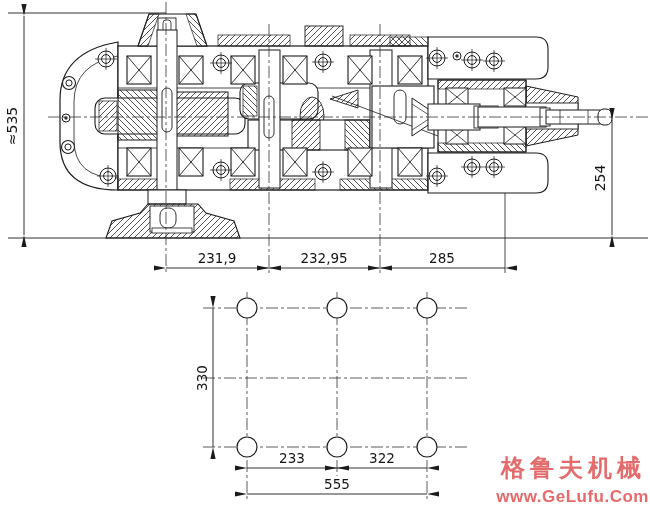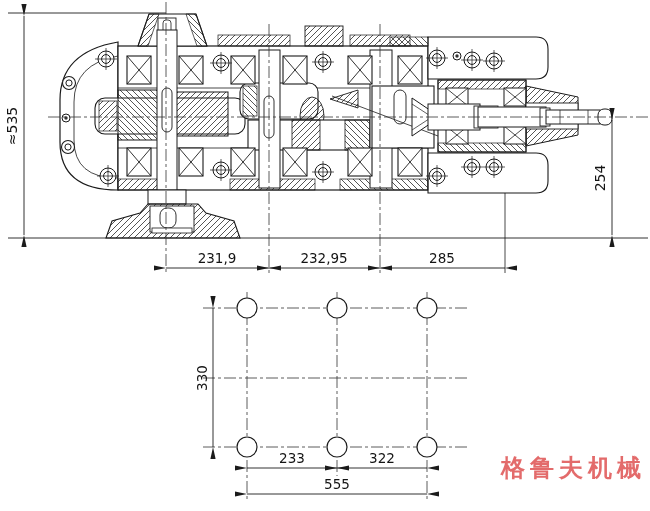--- a/index.html
+++ b/index.html
@@ -241,14 +241,15 @@
       <line x1="337" y1="468" x2="427" y2="468" marker-start="url(#arr)" marker-end="url(#arr)"></line>
       <line x1="247" y1="494" x2="427" y2="494" marker-start="url(#arr)" marker-end="url(#arr)"></line>
       <text class="dim" x="292" y="463" text-anchor="middle" stroke="none">233</text>
       <text class="dim" x="382" y="463" text-anchor="middle" stroke="none">322</text>
       <text class="dim" x="337" y="489" text-anchor="middle" stroke="none">555</text>
     </g>
   </g>
 </svg>
 
   <div class="wm-brand">格鲁夫机械</div>
+  <div class="wm-url">www.GeLufu.Com</div>
 
 </div>
 
 </body></html>

